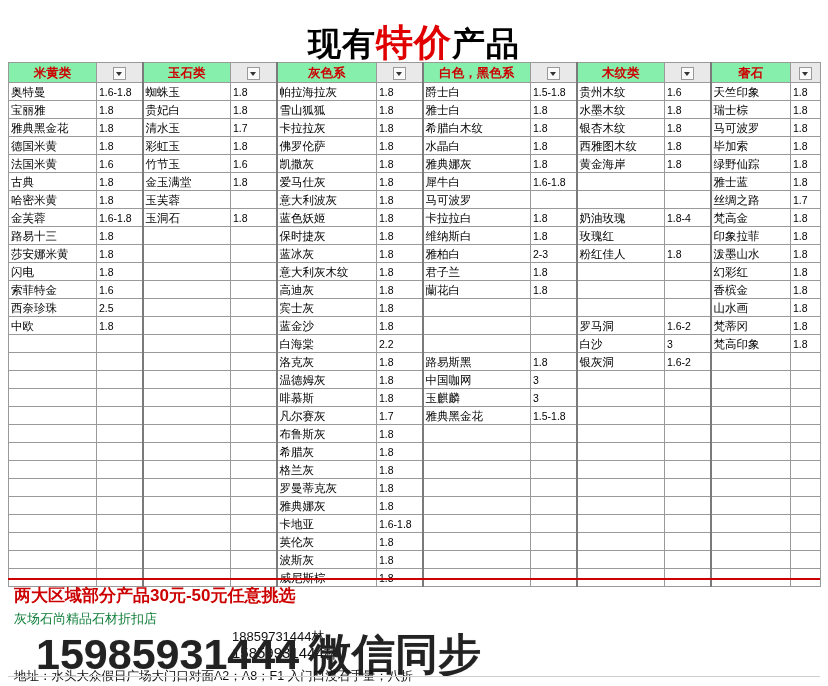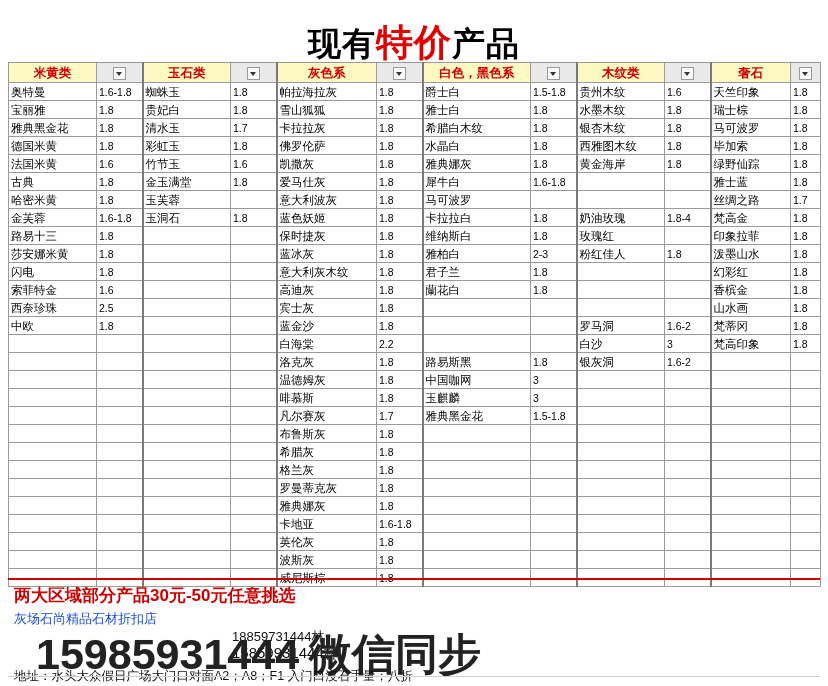--- a/index.html
+++ b/index.html
@@ -39,21 +39,21 @@
     vertical-align:middle;
     line-height:16px;
     white-space:nowrap;
     overflow:hidden;
   }
   .grid td.name{font-size:11.5px;}
   .grid td.price{font-size:10.5px;text-align:left;}
 
   
   .hdr td{
-    background:#fef9c3;
+    background:#86efac;
     font-weight:bold;
     color:#cc0000;
     text-align:center;
     font-size:12.5px;
     height:19px;
     position:relative;
   }
   .hdr td.filter{
     background:#e9e9e9;
   }
@@ -75,21 +75,21 @@
   .bottomline{
     position:absolute;left:8px;top:578px;width:812px;height:2px;background:#cc0000;
   }
   .promo{
     position:absolute;left:14px;top:584px;
     font-size:17px;font-weight:bold;color:#cc0000;
     white-space:nowrap;
   }
   .shop{
     position:absolute;left:14px;top:610px;
-    font-size:13px;color:#1d4ed8;white-space:nowrap;
+    font-size:13px;color:#15803d;white-space:nowrap;
   }
   .phone-small{
     position:absolute;left:232px;top:628px;
     font-size:13px;color:#111;white-space:nowrap;
   }
   .phone-small2{
     position:absolute;left:232px;top:644px;
     font-size:15px;color:#111;white-space:nowrap;
   }
   .addr{

